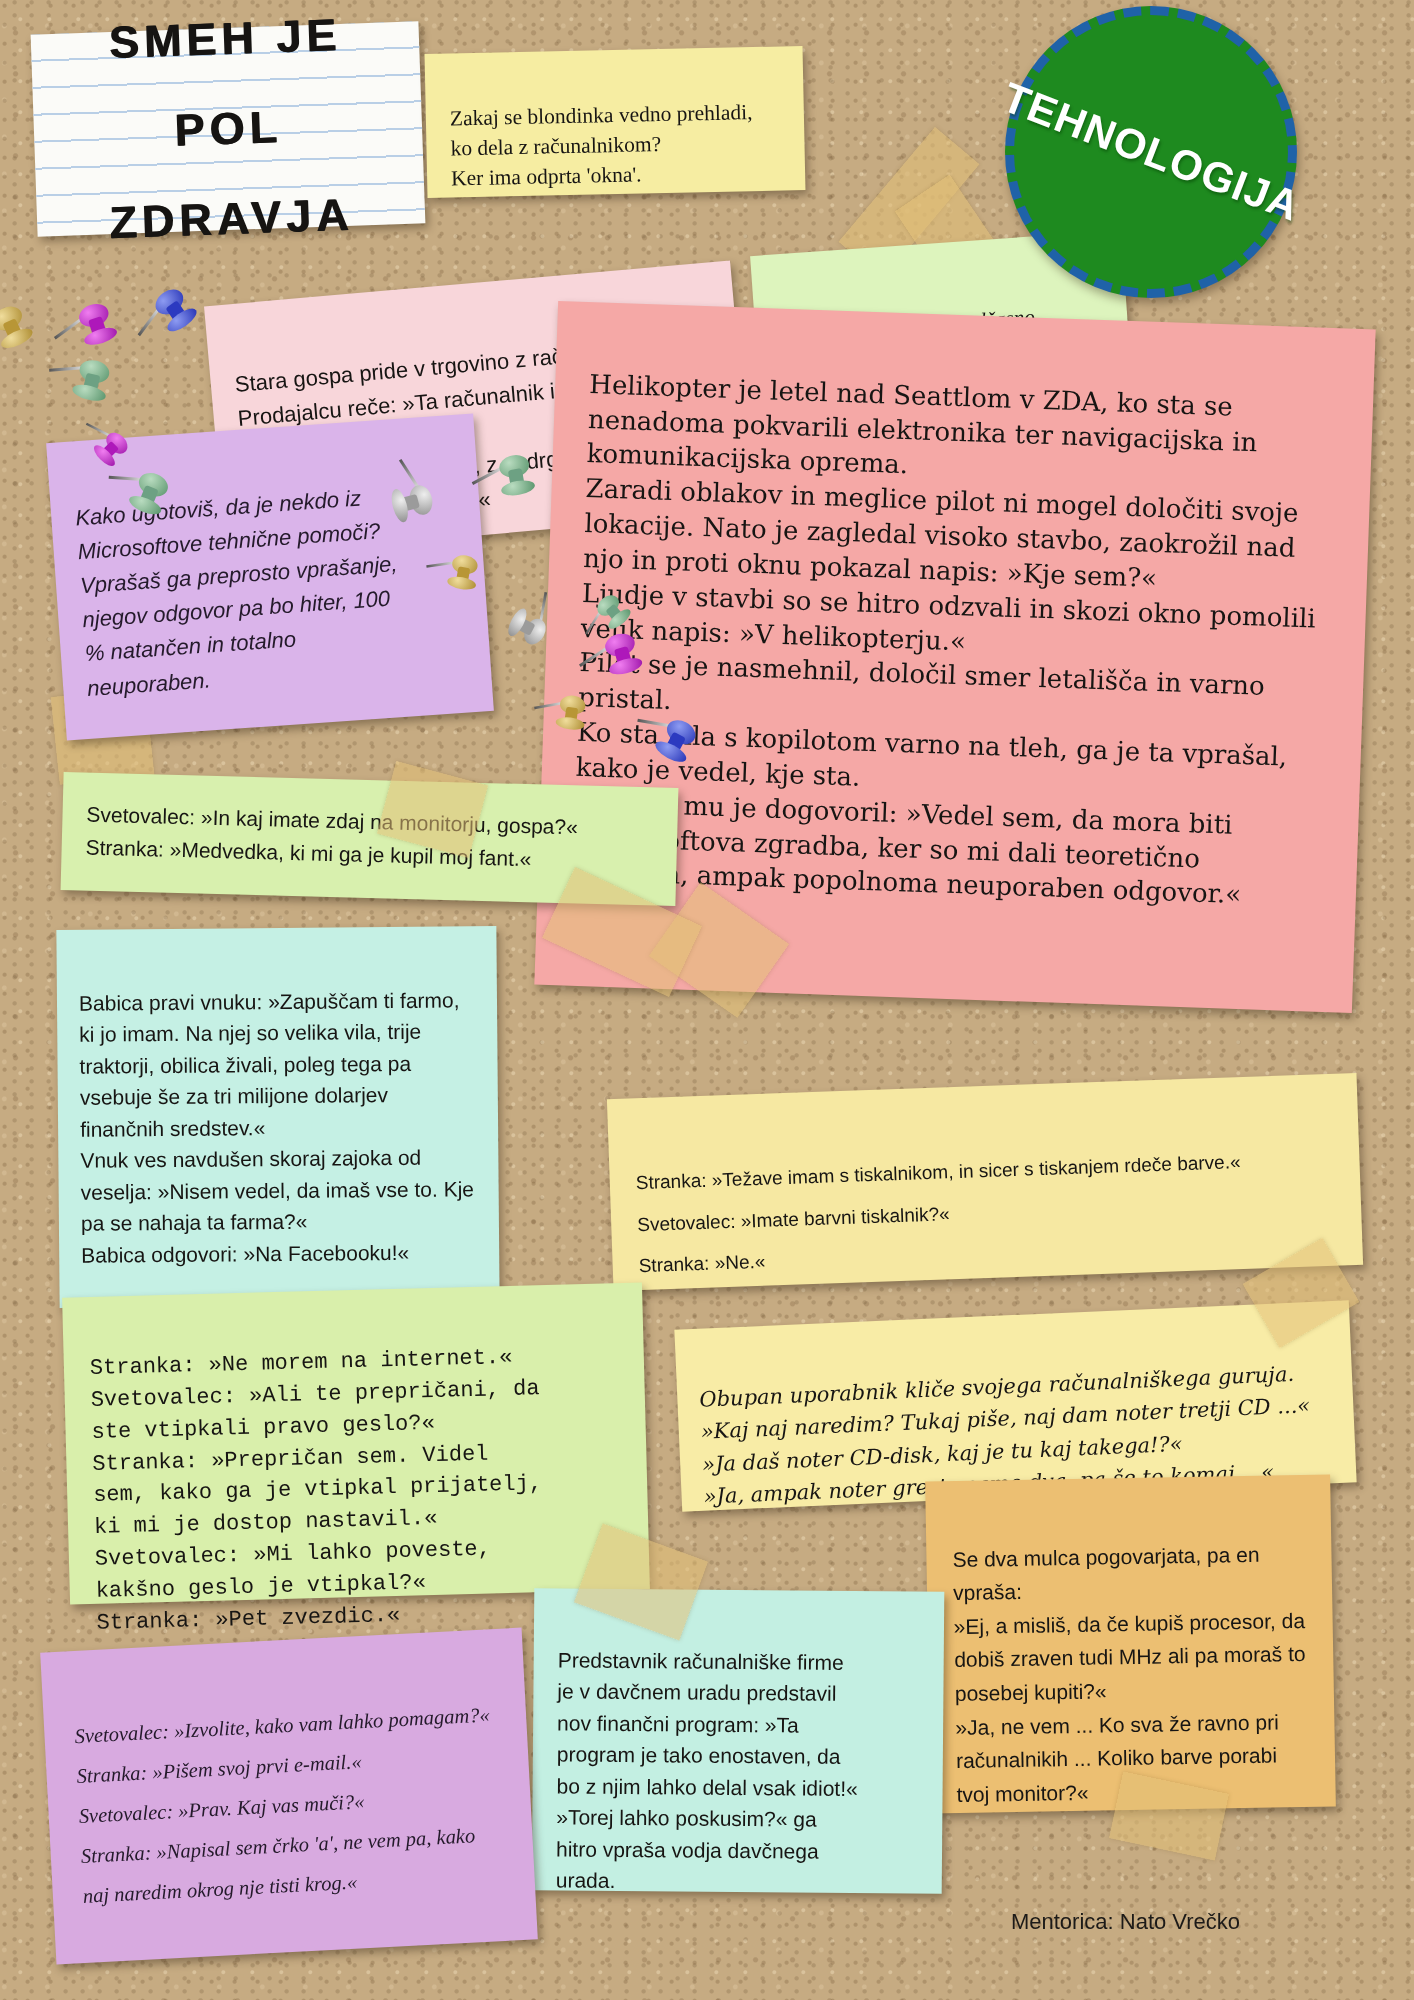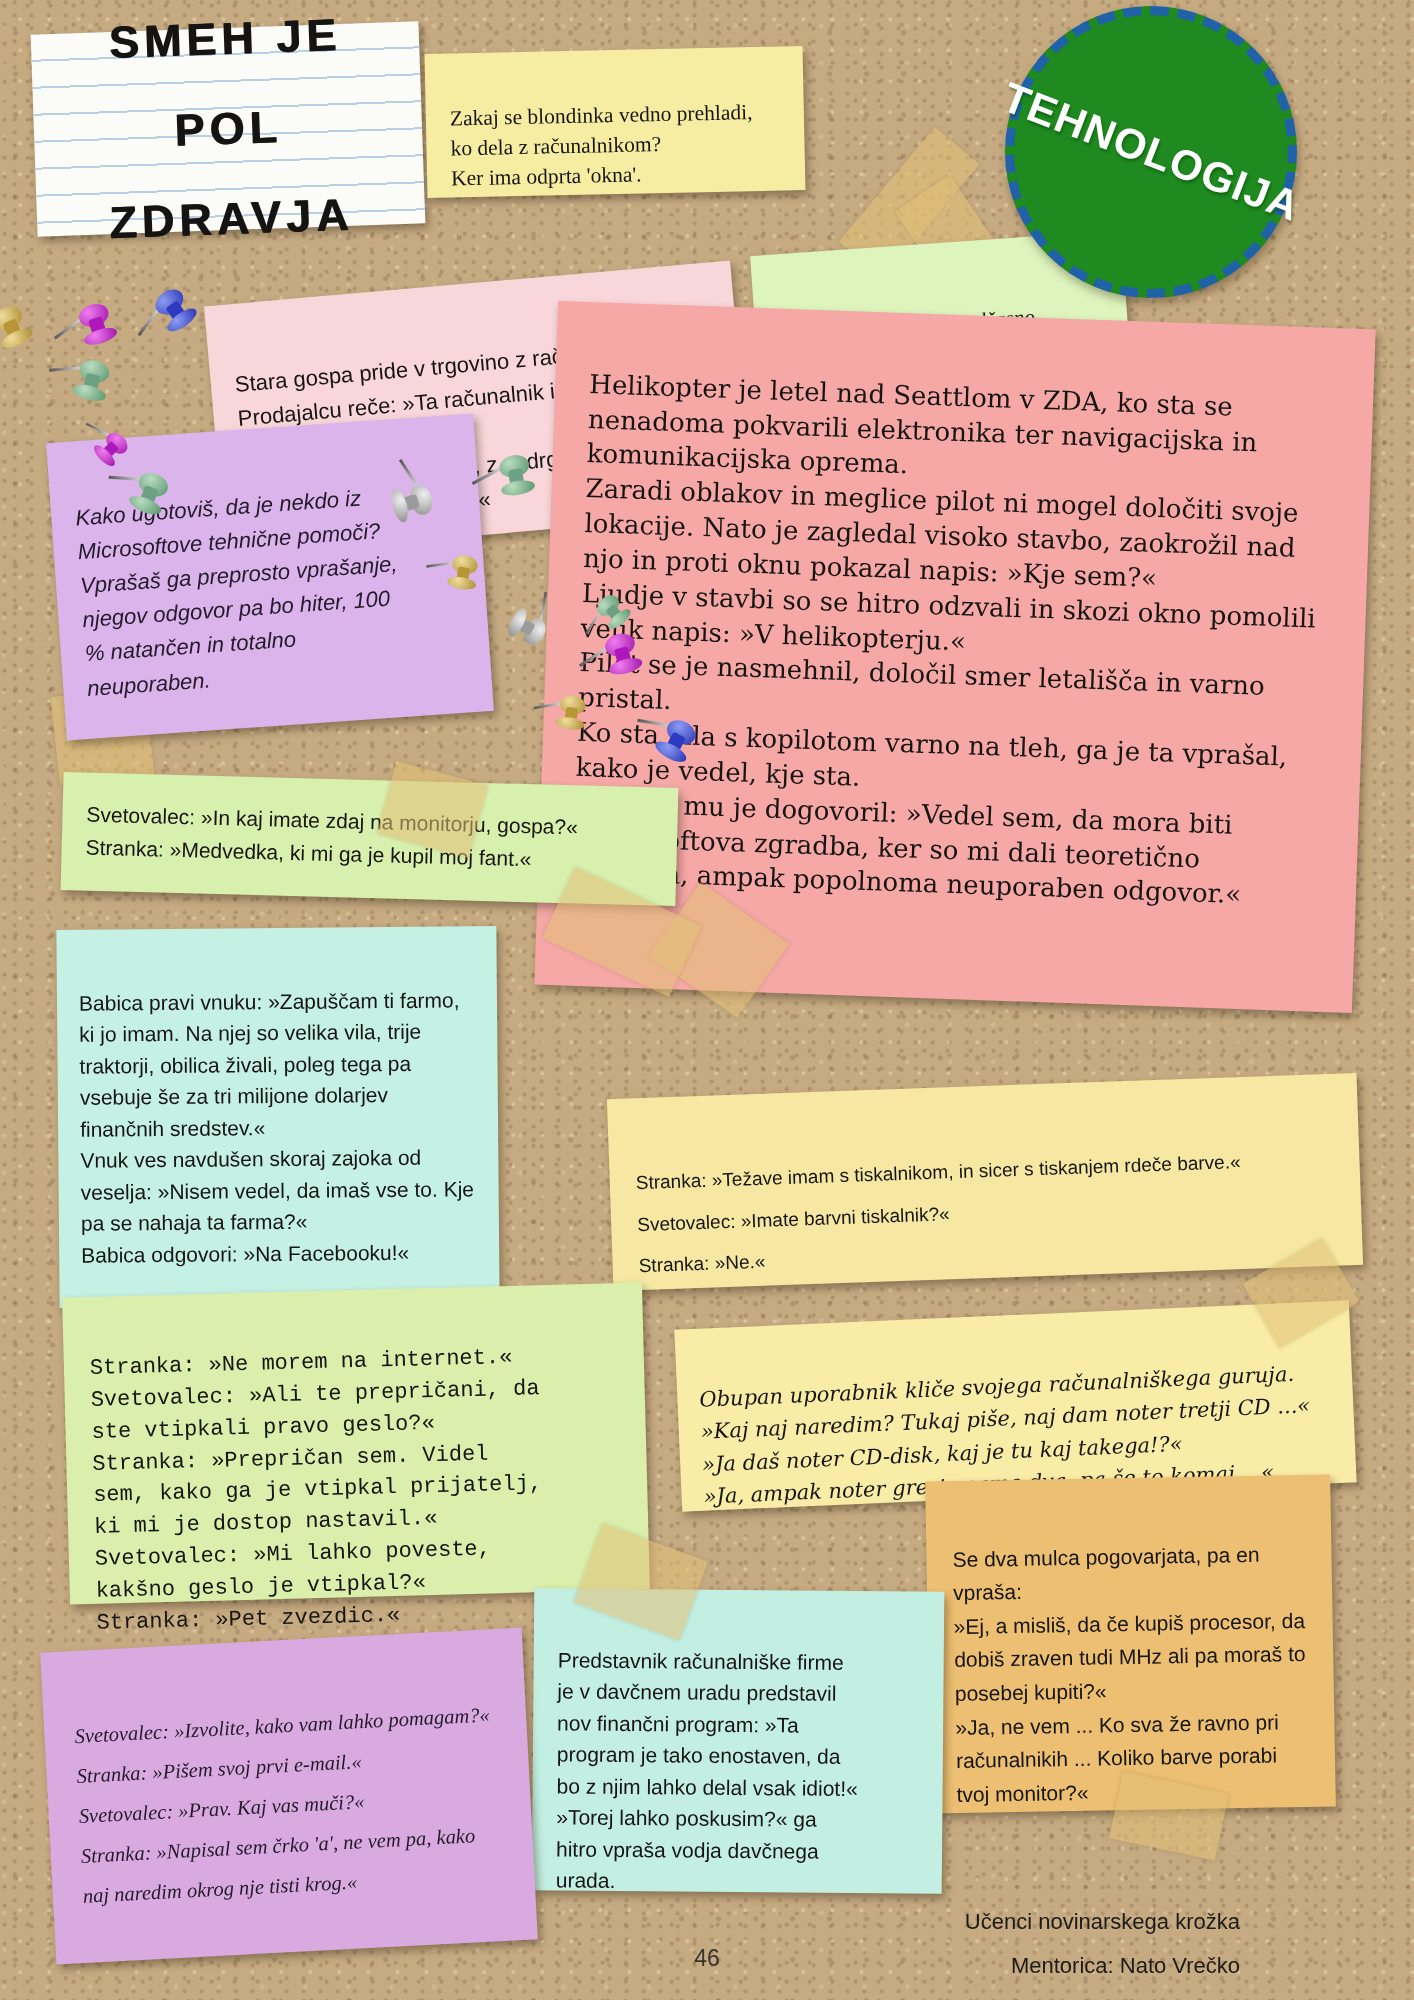--- a/index.html
+++ b/index.html
@@ -272,18 +272,16 @@
       <div class="base"></div>
     </div>
   <div class="pin pin-green" style="left:585px; top:575px; transform:rotate(-40deg) scale(.8);">
       <div class="needle"></div>
       <div class="cap"></div>
       <div class="stem"></div>
       <div class="base"></div>
     </div>
 
   <div id="credits">
-    <div>Učenci novinarskega krožka</div>
     <div>Mentorica: Nato Vrečko</div>
   </div>
-  <div id="page-number">46</div>
 
 </div>
 
 </body></html>

